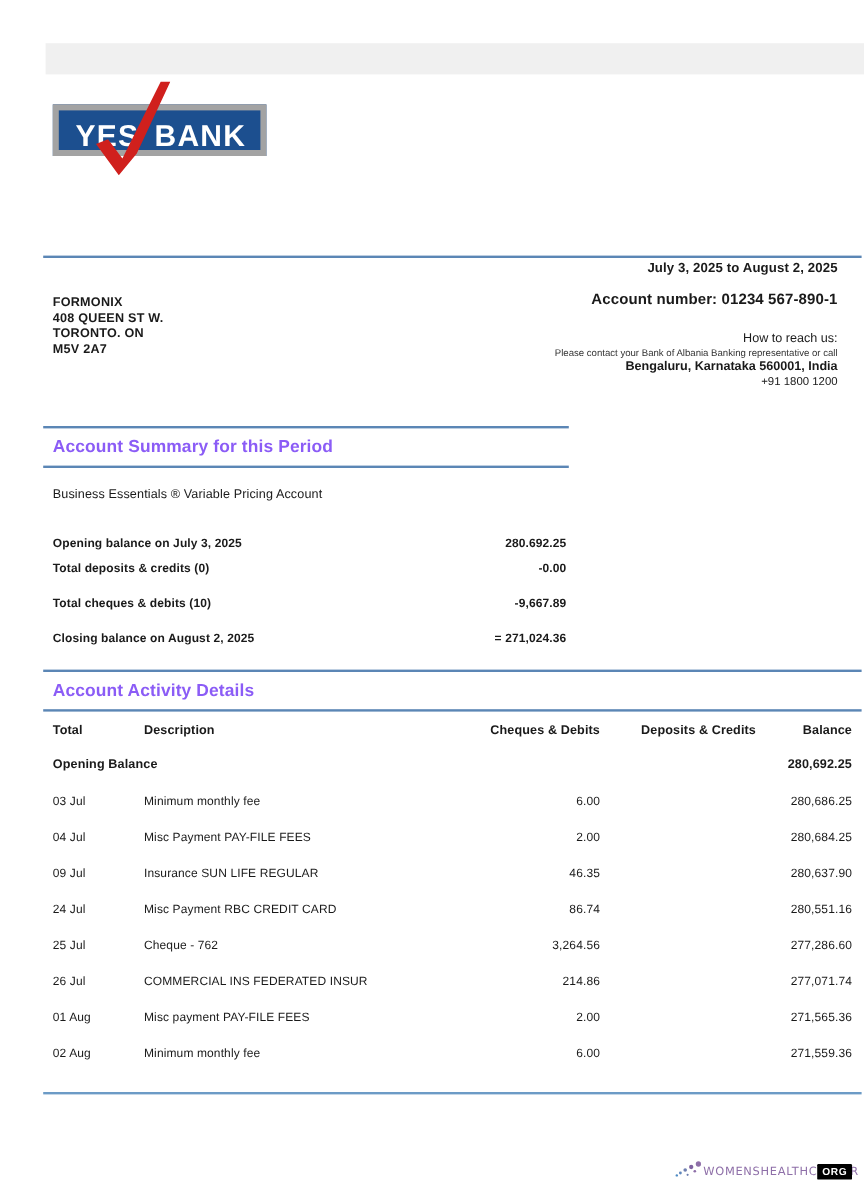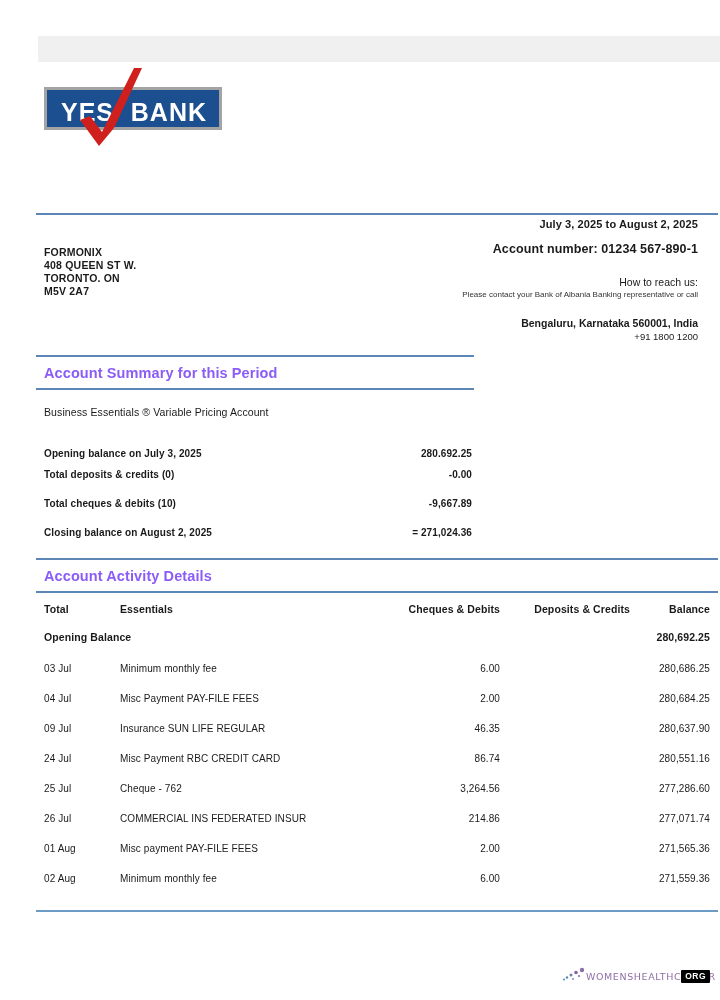--- a/index.html
+++ b/index.html
@@ -40,21 +40,21 @@
     height: 110px;
   }
 
   .logo {
     position: absolute;
     left: 44px;
     top: 7px;
     width: 178px;
     height: 43px;
     background: #1c4f8f;
-    border: 3px solid #a3a3a3;
+    border: 5px solid #a3a3a3;
     box-sizing: border-box;
   }
   .logo-yes { position: absolute; left: 14px; top: 8px; color:#fff; font-size:25px; font-weight:bold; letter-spacing:1px; }
   .logo-bank { position: absolute; right: 12px; top: 8px; color:#fff; font-size:25px; font-weight:bold; letter-spacing:1px; }
   .logo-check {
     position: absolute;
     left: 72px;
     top: -12px;
     width: 70px;
     height: 78px;
@@ -131,21 +131,21 @@
     font-size: 10.5px;
     font-weight: normal;
   }
   .contact .reach-line {
     margin-top: 2px;
     font-size: 8px;
     font-weight: normal;
     color: #333;
   }
   .contact .branch {
-    margin-top: 18px;
+    margin-top: 0;
     font-size: 10.5px;
     font-weight: bold;
   }
   .contact .phone {
     margin-top: 2px;
     font-size: 9.5px;
     font-weight: normal;
   }
 
   
@@ -301,21 +301,21 @@
   </div>
 
   <div class="rule-full" style="top:558px;"></div>
   <div class="sec-head" style="top:568px;">Account Activity Details</div>
   <div class="rule-full" style="top:591px;"></div>
 
   <table class="tbl">
     <thead>
       <tr>
         <th class="col-date">Total</th>
-        <th class="col-desc">Essentials</th>
+        <th class="col-desc">Description</th>
         <th class="col-deb num">Cheques &amp; Debits</th>
         <th class="col-cred num">Deposits &amp; Credits</th>
         <th class="col-bal num">Balance</th>
       </tr>
     </thead>
     <tbody>
       <tr class="open-row">
         <td colspan="2" class="bold">Opening Balance</td>
         <td class="num"></td>
         <td class="num"></td>

